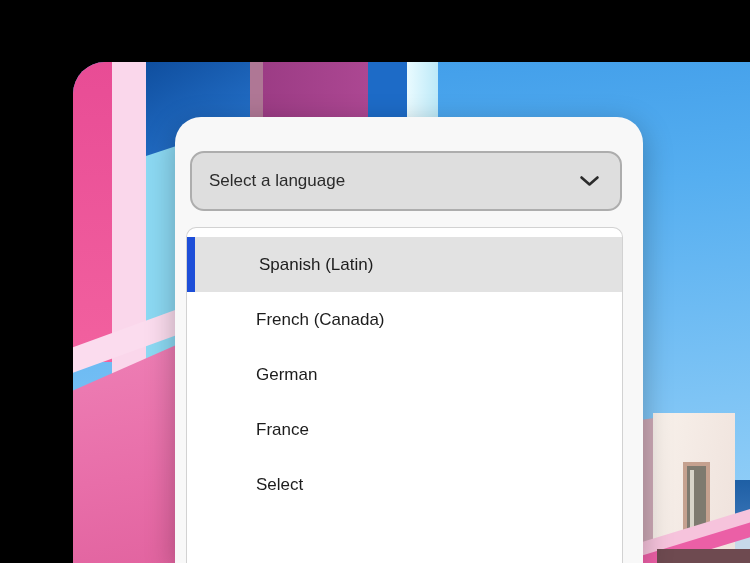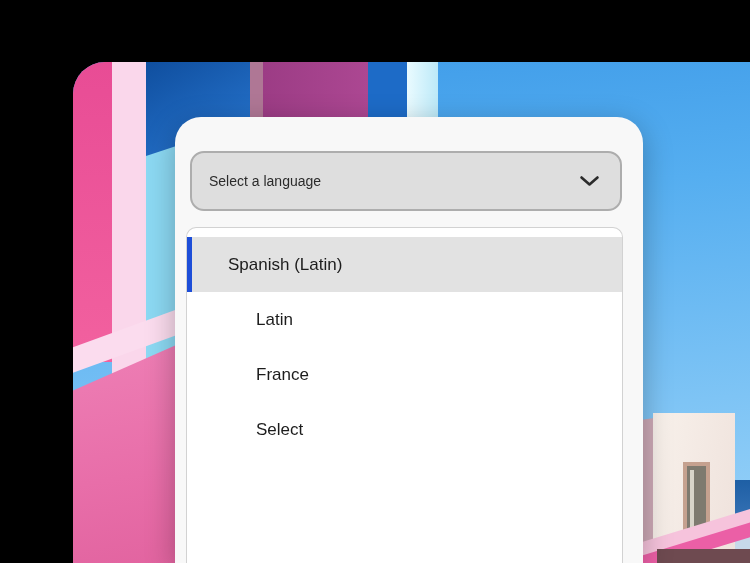--- a/index.html
+++ b/index.html
@@ -44,34 +44,34 @@
     position:absolute;left:175px;top:117px;width:468px;height:446px;
     background:#F8F8F8;border-radius:26px 26px 0 0;
     box-shadow:0 8px 30px rgba(0,0,0,0.28);
   }
   .picker{
     position:absolute;left:15px;top:34px;width:432px;height:60px;
     box-sizing:border-box;border:2px solid #ADADAD;border-radius:14px;
     background:#DEDEDE;display:flex;align-items:center;justify-content:space-between;
     padding:0 20px 0 17px;cursor:pointer;
   }
-  .picker-label{font-size:14px;color:#2B2B2B;}
+  .picker-label{font-size:17px;color:#2B2B2B;}
   .chevron{display:flex;align-items:center;}
   .listbox{
     position:absolute;left:11px;top:110px;width:437px;height:336px;
     box-sizing:border-box;background:#FFFFFF;
     border:1px solid #D2D2D2;border-bottom:none;border-radius:10px 10px 0 0;
     padding-top:9px;overflow:hidden;
   }
   .option{
     height:55px;display:flex;align-items:center;
     padding-left:69px;font-size:17px;color:#1C1C1C;cursor:pointer;
   }
   .option.selected{
-    background:#E2E2E2;border-left:5px solid #1d4ed8;padding-left:36px;
+    background:#E2E2E2;border-left:8px solid #1d4ed8;padding-left:64px;
   }
 </style>
 </head>
 <body>
 
 <div class="photo">
   <div class="p-cyan"></div>
   <div class="p-darkblue"></div>
   <div class="p-mauve"></div>
   <div class="p-magenta"></div>
@@ -102,21 +102,24 @@
         <path d="M2.5 2.5 L10.5 9.5 L18.5 2.5" fill="none" stroke="#2B2B2B" stroke-width="2.6" stroke-linecap="round" stroke-linejoin="round"></path>
       </svg>
     </span>
   </div>
 
   <div class="listbox">
     <div class="option selected">
       <span>Spanish (Latin)</span>
     </div>
     <div class="option">
-      <span>Latin</span>
+      <span>French (Canada)</span>
+    </div>
+    <div class="option">
+      <span>German</span>
     </div>
     <div class="option">
       <span>France</span>
     </div>
     <div class="option">
       <span>Select</span>
     </div>
   </div>
 </div>
 

